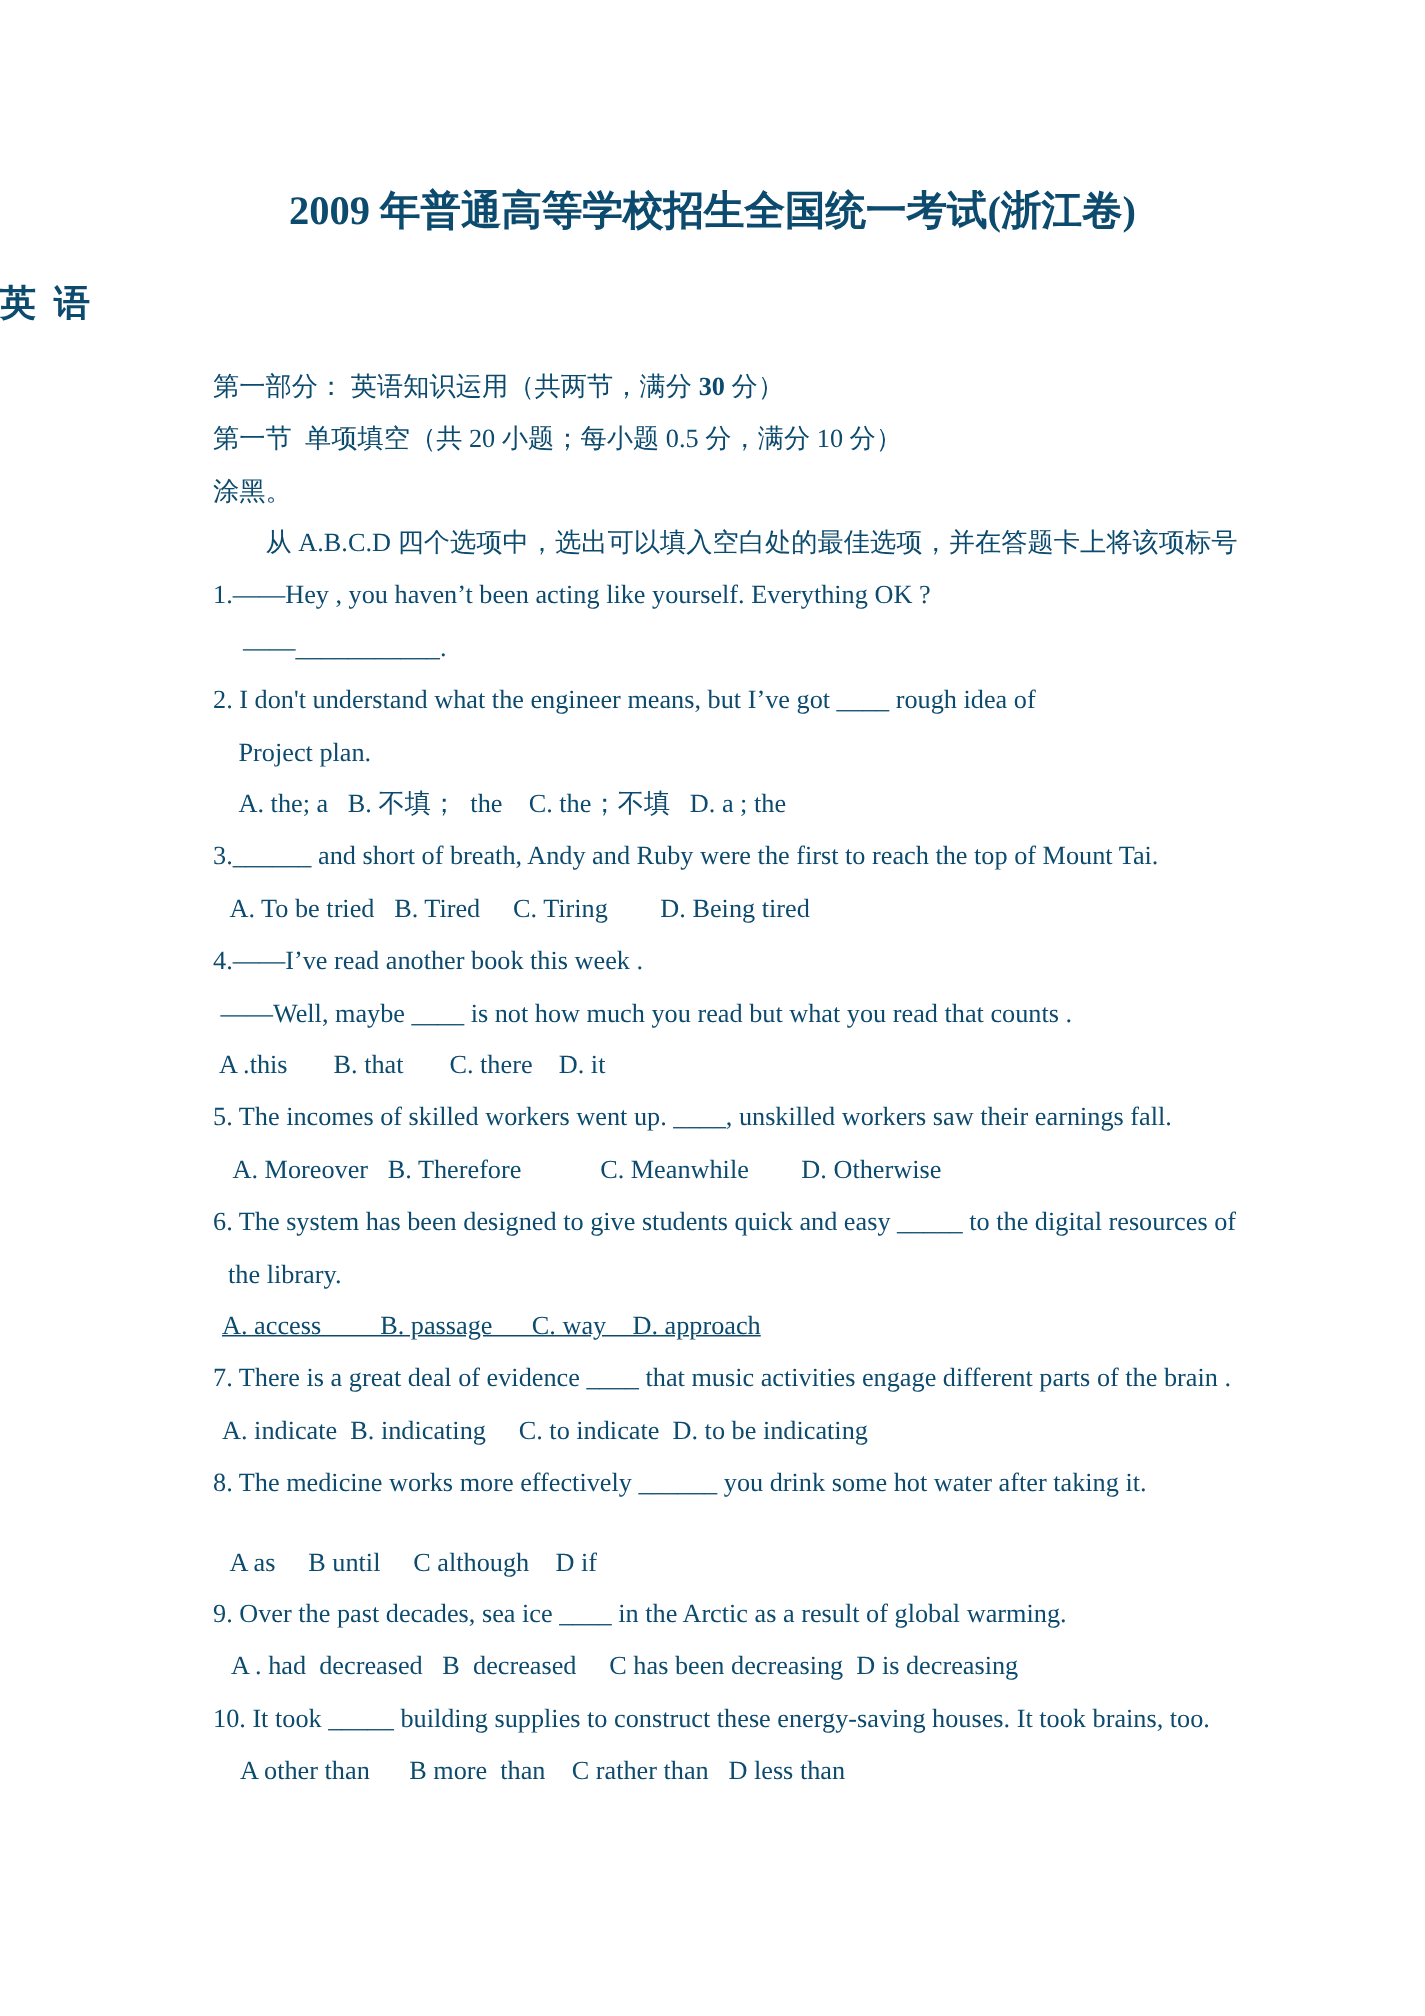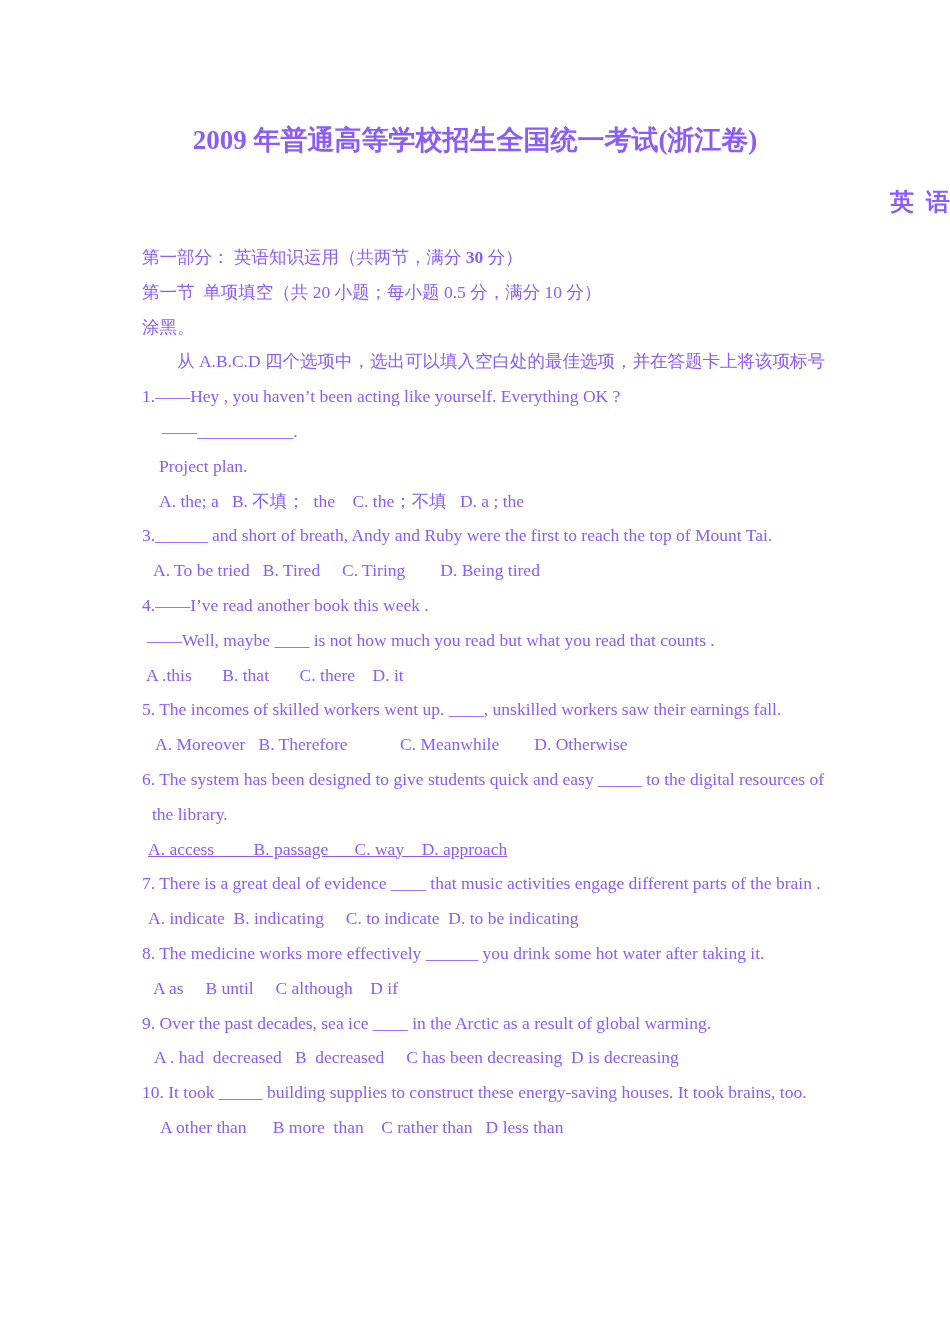--- a/index.html
+++ b/index.html
@@ -5,40 +5,40 @@
   html, body {
     margin: 0;
     padding: 0;
     background: #ffffff;
   }
   .page {
     position: relative;
     width: 950px;
     height: 1208px;
     background: #ffffff;
-    color: #8b5cf6;
+    color: #0c4a6e;
     font-family: "Liberation Serif", "DejaVu Serif", serif;
     overflow: hidden;
   }
   .title {
     position: absolute;
     top: 122px;
     left: 0;
     width: 100%;
     text-align: center;
     font-size: 27px;
     font-weight: bold;
     white-space: pre;
   }
   .subtitle {
     position: absolute;
     top: 186px;
     left: 0;
     width: 100%;
-    text-align: right;
+    text-align: left;
     font-size: 24px;
     font-weight: bold;
     white-space: pre;
   }
   .content {
     position: absolute;
     top: 240px;
     left: 142px;
     width: 710px;
   }
@@ -73,36 +73,37 @@
 
     <div class="line">第一节  单项填空（共 20 小题；每小题 0.5 分，满分 10 分）</div>
 
     <div class="line">涂黑。</div>
 
     <div class="line" style="padding-left:35px">从 A.B.C.D 四个选项中，选出可以填入空白处的最佳选项，并在答题卡上将该项标号</div>
 
     <div id="questions">
         <div class="line">1.——Hey , you haven’t been acting like yourself. Everything OK ?</div>
         <div class="line" style="padding-left: 20px;">——___________.</div>
+        <div class="line">2. I don't understand what the engineer means, but I’ve got ____ rough idea of</div>
         <div class="line" style="padding-left: 17px;">Project plan.</div>
         <div class="line" style="padding-left: 17px;">A. the; a   B. 不填；  the    C. the；不填   D. a ; the</div>
         <div class="line">3.______ and short of breath, Andy and Ruby were the first to reach the top of Mount Tai.</div>
         <div class="line" style="padding-left: 11px;">A. To be tried   B. Tired     C. Tiring        D. Being tired</div>
         <div class="line">4.——I’ve read another book this week .</div>
         <div class="line" style="padding-left: 5px;">——Well, maybe ____ is not how much you read but what you read that counts .</div>
         <div class="line" style="padding-left: 4px;">A .this       B. that       C. there    D. it</div>
         <div class="line">5. The incomes of skilled workers went up. ____, unskilled workers saw their earnings fall.</div>
         <div class="line" style="padding-left: 13px;">A. Moreover   B. Therefore            C. Meanwhile        D. Otherwise</div>
         <div class="line">6. The system has been designed to give students quick and easy _____ to the digital resources of</div>
         <div class="line" style="padding-left: 10px;">the library.</div>
         <div class="line" style="padding-left: 6px; text-decoration: underline;">A. access         B. passage      C. way    D. approach</div>
         <div class="line">7. There is a great deal of evidence ____ that music activities engage different parts of the brain .</div>
         <div class="line" style="padding-left: 6px;">A. indicate  B. indicating     C. to indicate  D. to be indicating</div>
         <div class="line">8. The medicine works more effectively ______ you drink some hot water after taking it.</div>
-        <div class="line" style="padding-left: 11px;">A as     B until     C although    D if</div>
+        <div class="line" style="padding-left: 11px; margin-top: 18px;">A as     B until     C although    D if</div>
         <div class="line">9. Over the past decades, sea ice ____ in the Arctic as a result of global warming.</div>
         <div class="line" style="padding-left: 12px;">A . had  decreased   B  decreased     C has been decreasing  D is decreasing</div>
         <div class="line">10. It took _____ building supplies to construct these energy-saving houses. It took brains, too.</div>
         <div class="line" style="padding-left: 18px;">A other than      B more  than    C rather than   D less than</div>
       </div>
 
   </div>
 
   <div class="footer"><span>第 1 页 | 共 26 页</span></div>
 

